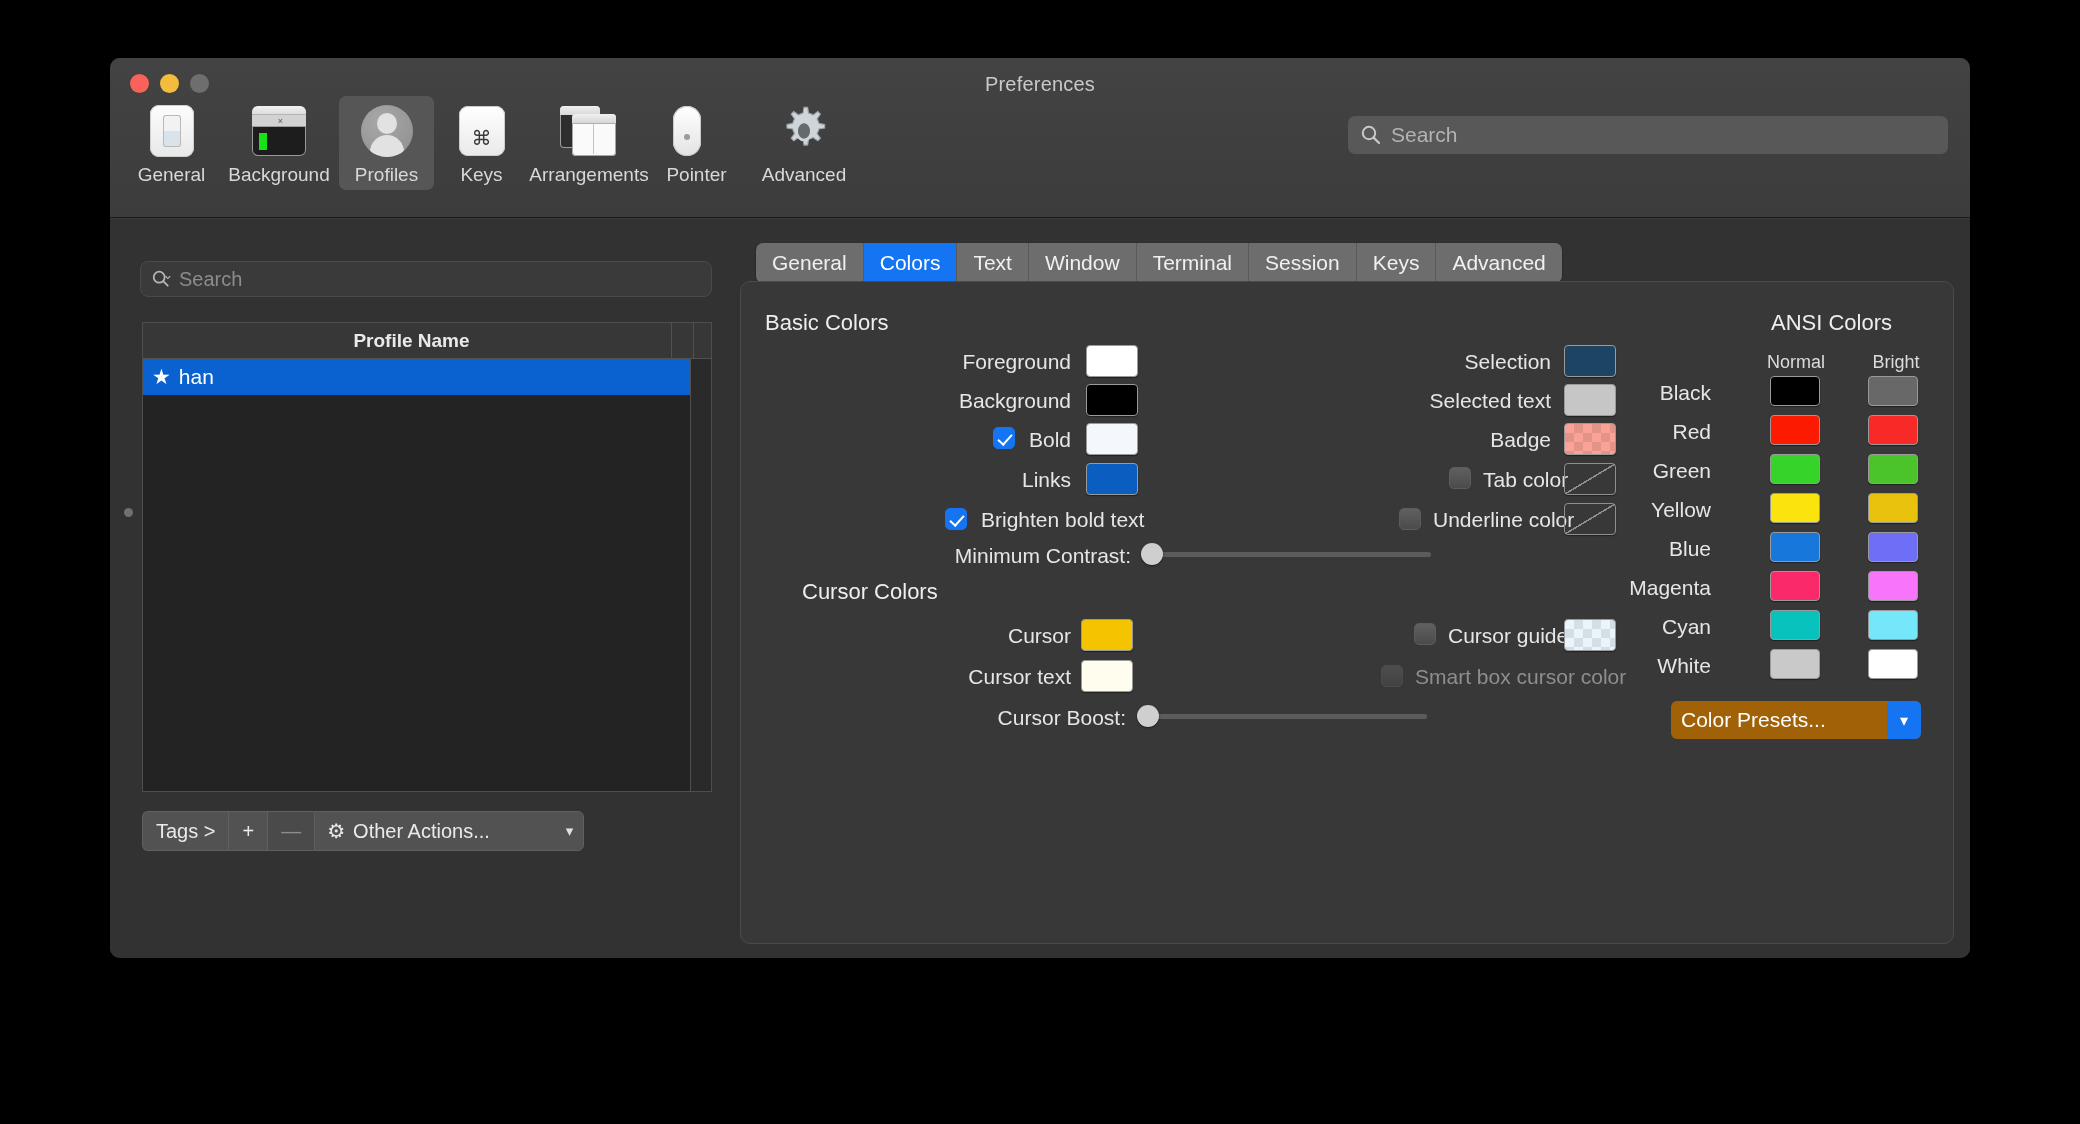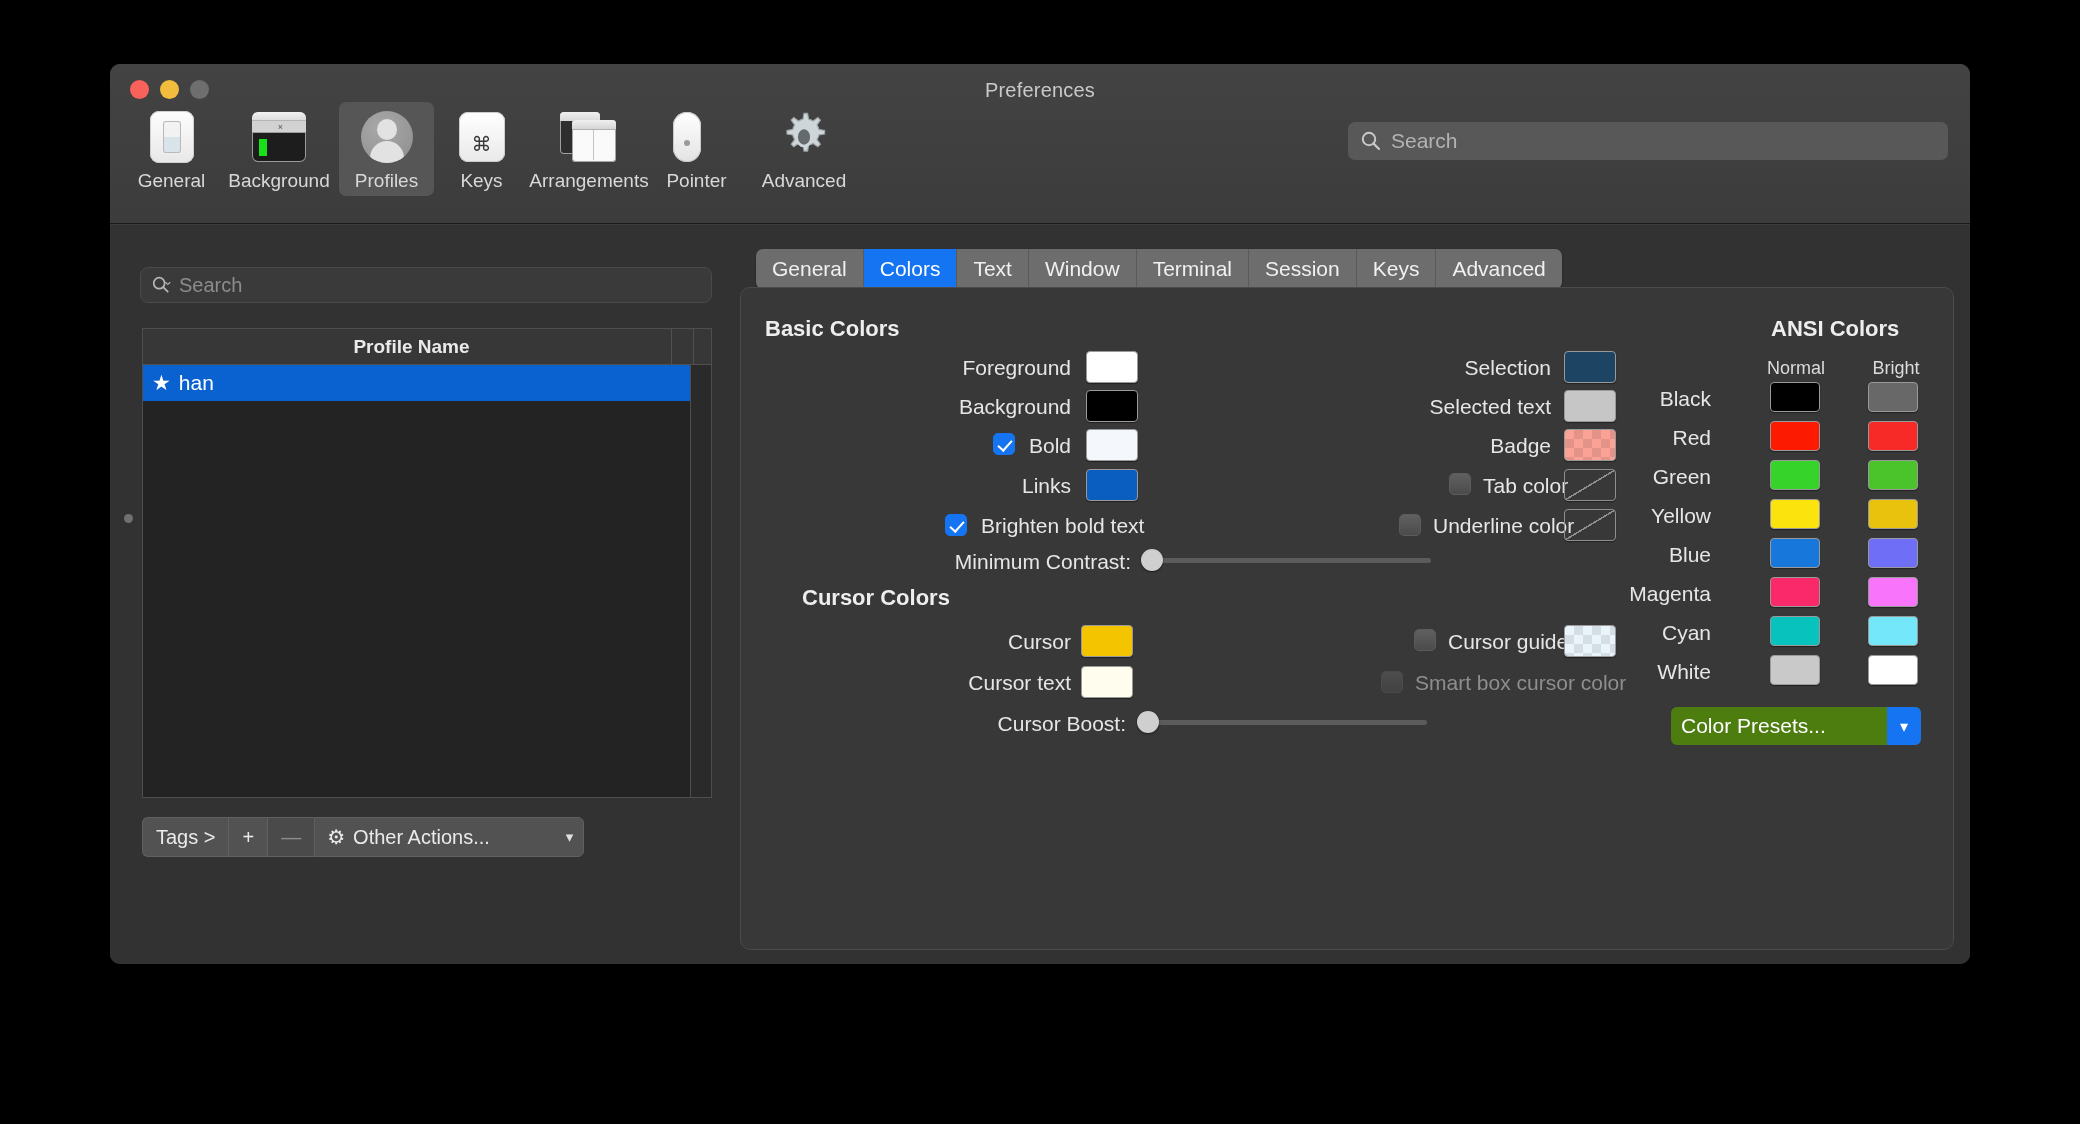--- a/index.html
+++ b/index.html
@@ -7,21 +7,21 @@
     margin: 0; padding: 0;
     width: 2080px; height: 1124px;
     background: #000;
     font-family: "Liberation Sans", sans-serif;
     overflow: hidden;
   }
 
   
   #window {
     position: absolute;
-    left: 110px; top: 64px;
+    left: 110px; top: 58px;
     width: 1860px; height: 900px;
     background: #3b3b3b;
     border-radius: 10px;
     box-shadow: 0 14px 40px rgba(0,0,0,.75);
     overflow: hidden;
   }
 
   
   #titlebar {
     position: relative;
@@ -182,21 +182,21 @@
 
   #panel {
     position: absolute; left: 0px; top: 62px; right: 0px; bottom: 14px;
     background: #383838;
     border: 1px solid #4b4b4b;
     border-radius: 10px;
   }
 
   .sec-title {
     position: absolute;
-    font-size: 22px; font-weight: bold; color: #eeeeee;
+    font-size: 22px; font-weight: normal; color: #eeeeee;
   }
   .lbl {
     position: absolute;
     font-size: 21px; color: #e6e6e6;
     white-space: nowrap;
   }
   .lbl.dim { color: #8e8e8e; }
   .lbl.r { text-align: right; }
 
   .swatch {
@@ -257,21 +257,21 @@
     position: absolute; top: 0;
     width: 22px; height: 22px; border-radius: 50%;
     background: #cfcfcf;
     box-shadow: 0 1px 2px rgba(0,0,0,.5);
   }
 
   #presets {
     position: absolute;
     width: 250px; height: 38px;
     display: flex; align-items: center;
-    background: #4d7c0f;
+    background: #a16207;
     border-radius: 6px;
     overflow: hidden;
   }
   #presets .ptxt {
     flex: 1; padding-left: 10px;
     font-size: 21px; color: #ffffff; white-space: nowrap;
   }
   #presets .pbtn {
     width: 34px; height: 100%;
     background: #1474f2;

